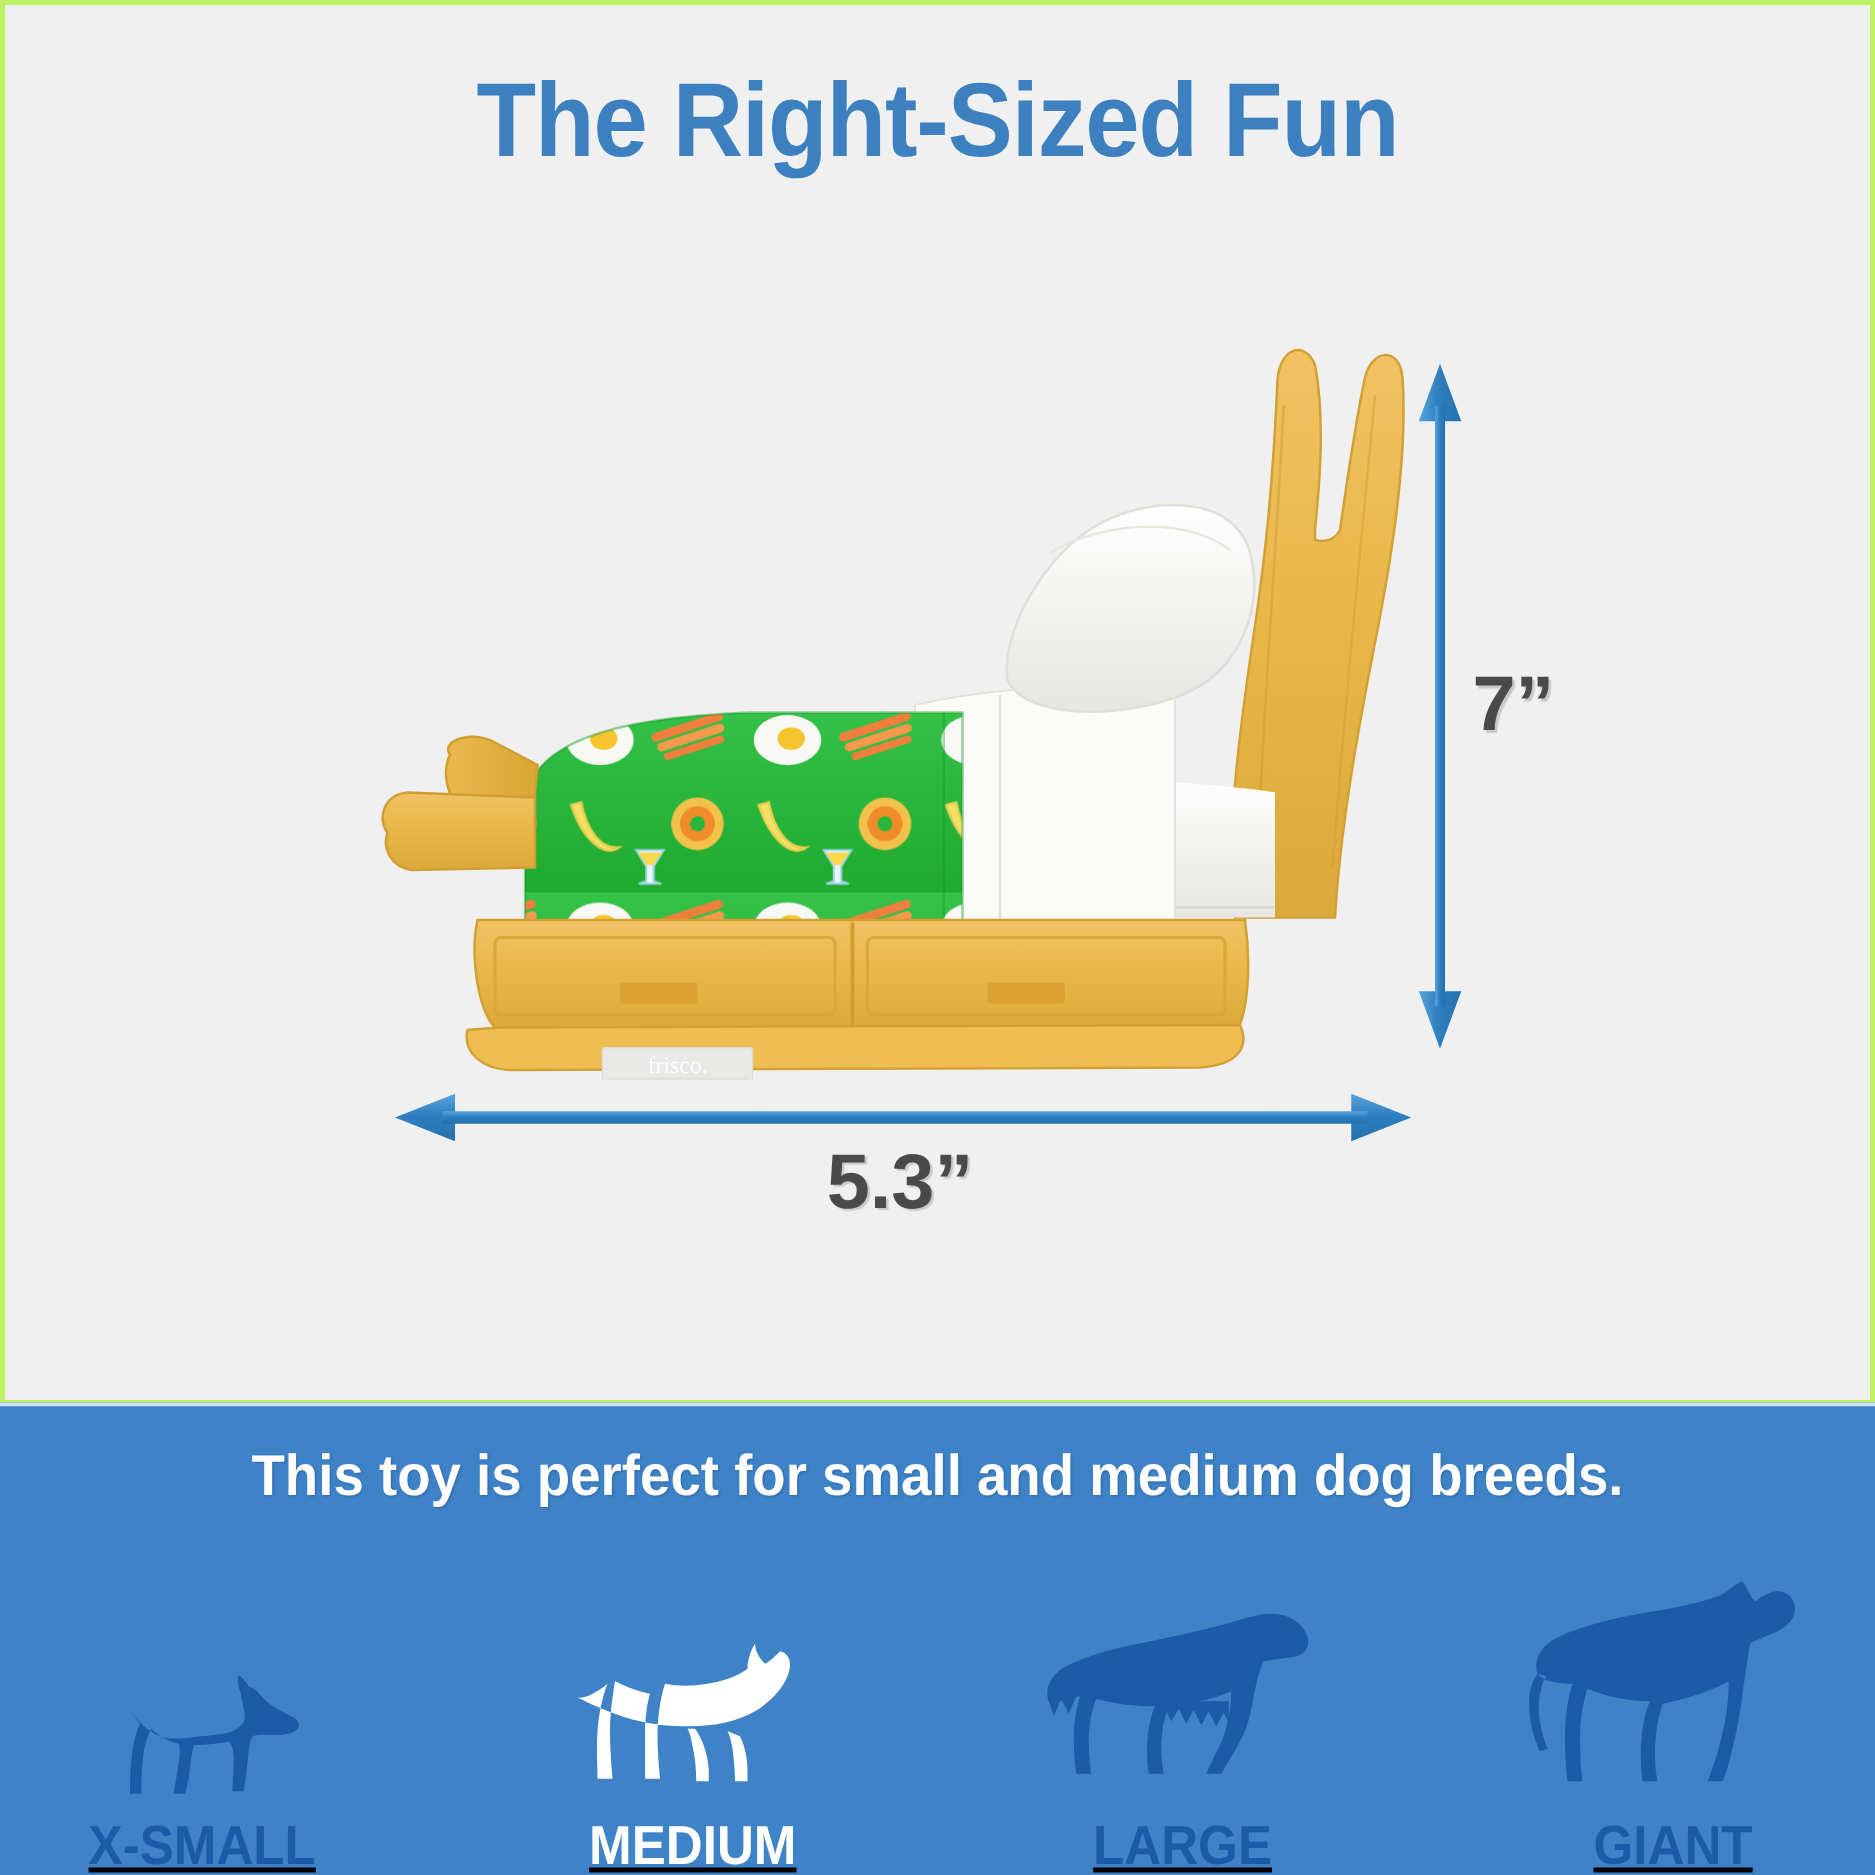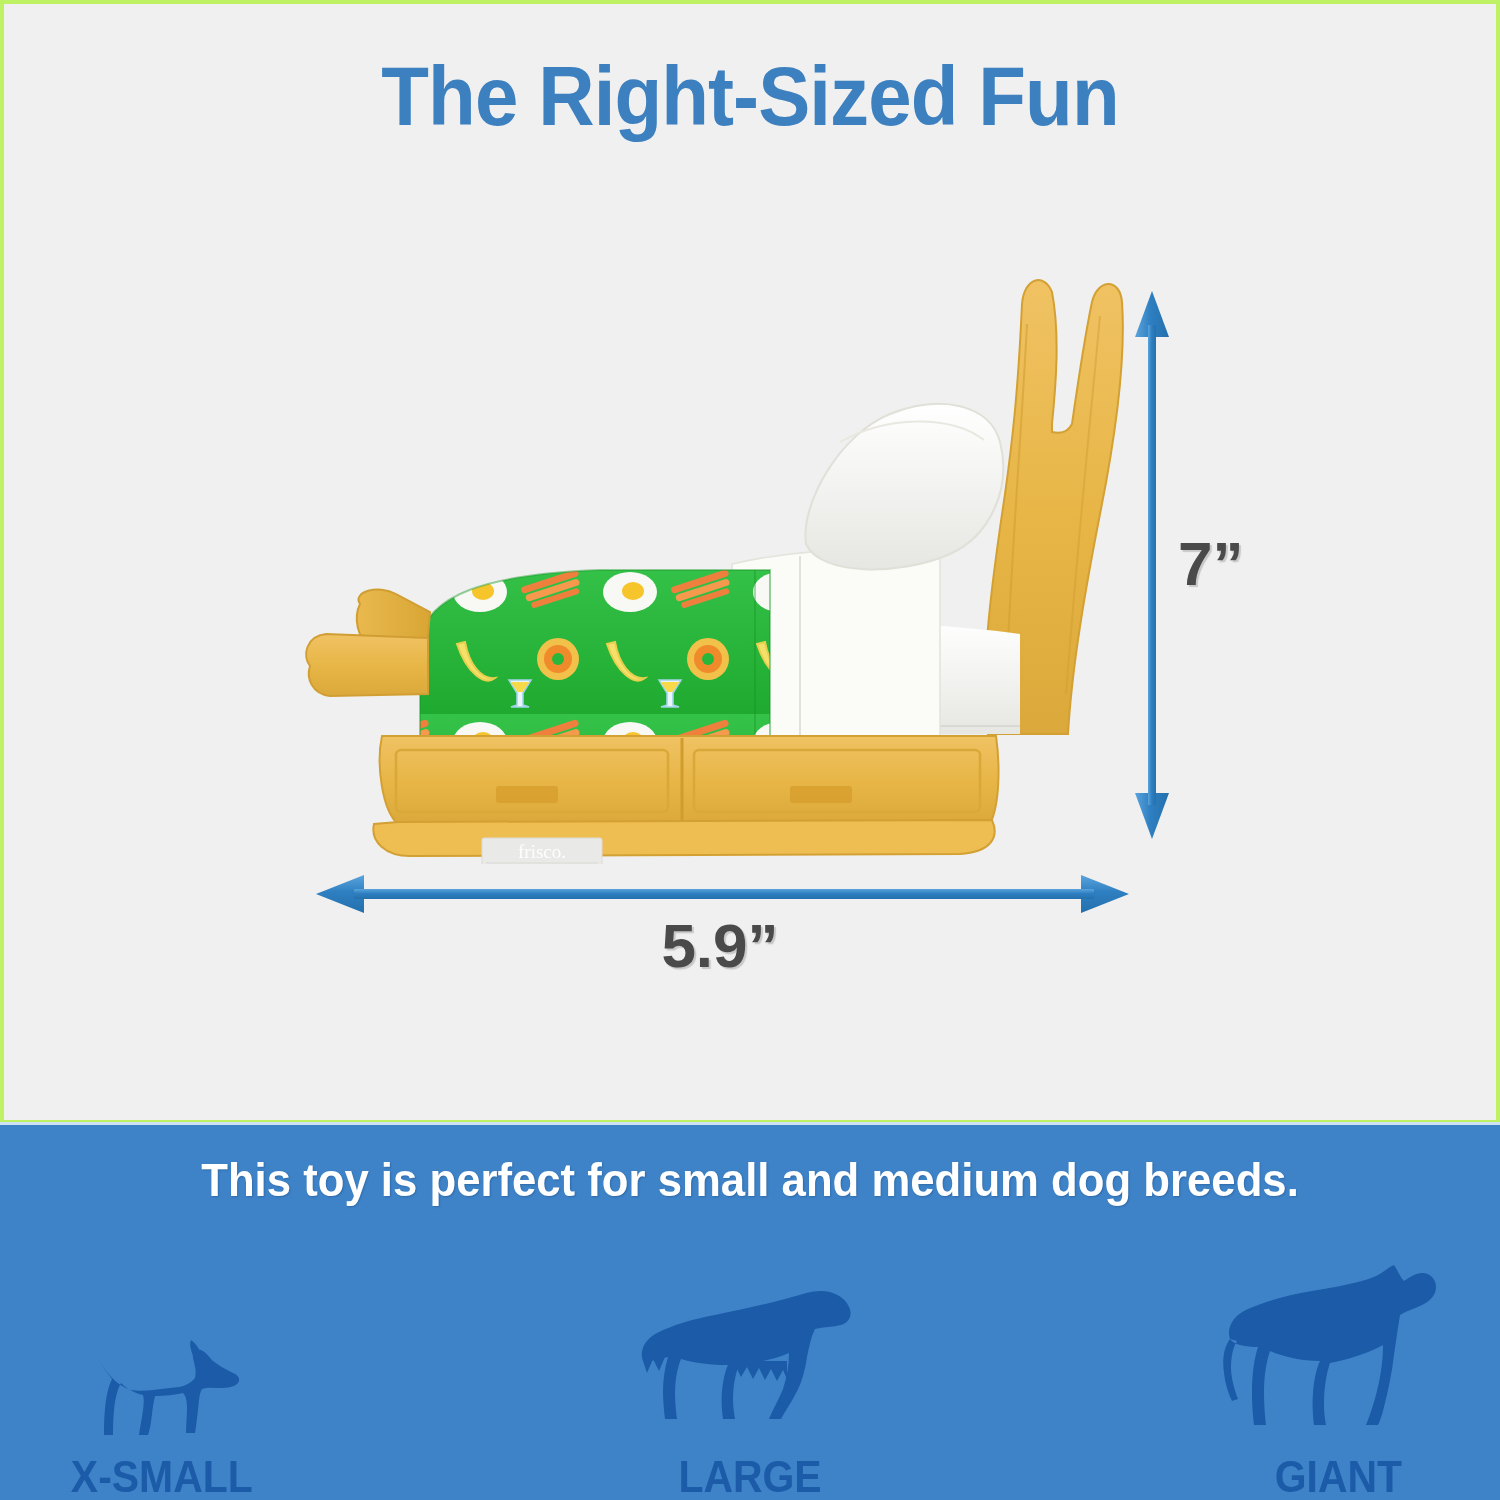--- a/index.html
+++ b/index.html
@@ -81,20 +81,21 @@
     justify-content:space-between;
     padding:0 22px;
     box-sizing:border-box;
   }
   .size-cell{
     width:280px;
     display:flex;
     flex-direction:column;
     align-items:center;
     justify-content:flex-end;
+    text-decoration:underline;
   }
   .size-icon{
     height:175px;
     display:flex;
     align-items:flex-end;
     justify-content:center;
   }
   .size-icon svg{display:block;}
   .size-label{
     margin-top:6px;
@@ -268,21 +269,21 @@
           <stop offset="0%" stop-color="#5ba4dd"></stop>
           <stop offset="45%" stop-color="#2e7fc1"></stop>
           <stop offset="100%" stop-color="#2470ad"></stop>
         </linearGradient>
       </defs>
       <path d="M 6 26 L 54 7 L 54 45 Z" fill="url(#arrH)"></path>
       <path d="M 819 26 L 771 7 L 771 45 Z" fill="url(#arrH)"></path>
       <rect x="44" y="21" width="740" height="10" fill="url(#arrH)"></rect>
     </svg>
   </div>
-  <div class="dim-label dim-label-h">5.9”</div>
+  <div class="dim-label dim-label-h">5.3”</div>
 
   <div class="banner">
 
     <div class="banner-text">This toy is perfect for small and medium dog breeds.</div>
 
     <div class="sizes">
 
       <div class="size-cell inactive">
         <div class="size-icon">
           <svg width="175" height="120" viewBox="0 0 175 120" xmlns="http://www.w3.org/2000/svg">
@@ -299,20 +300,41 @@
               C 60 65, 52 61, 46 55 C 42 62, 40 72, 39 82
               C 38 92, 38 100, 38 107 L 29 107 C 29 99, 29 90, 30 81
               C 31 70, 33 59, 37 51 C 32 45, 27 38, 22 28 Z
               M 118 28 C 116 22, 114 16, 116 12 C 120 15, 124 20, 126 25 Z"></path>
           </svg>
         </div>
         <div class="size-label">X-SMALL</div>
       </div>
 
 
+      <div class="size-cell active">
+        <div class="size-icon">
+          <svg width="200" height="135" viewBox="0 0 200 135" xmlns="http://www.w3.org/2000/svg">
+            <path fill="#ffffff" d="M 8 45 C 22 52, 40 60, 58 64 C 70 67, 84 68, 98 68
+              C 118 68, 136 64, 150 56 C 162 49, 172 38, 176 28
+              C 180 18, 178 10, 170 8 C 166 12, 162 16, 158 18
+              C 154 14, 150 8, 150 2 C 146 8, 144 16, 144 22
+              C 136 28, 124 32, 112 34 C 100 36, 88 36, 78 34
+              C 74 46, 72 62, 72 76 C 72 88, 73 98, 74 110
+              L 62 110 C 62 98, 62 86, 62 76 C 62 64, 63 52, 66 42
+              C 56 40, 46 36, 38 32 C 36 44, 34 58, 34 72
+              C 34 86, 35 98, 36 110 L 24 110 C 24 98, 23 86, 24 72
+              C 25 58, 28 44, 32 34 C 22 42, 14 46, 8 45 Z
+              M 138 76 C 142 84, 144 94, 144 104 C 144 108, 144 110, 144 112
+              L 134 112 C 134 104, 133 94, 132 86 C 131 80, 130 76, 128 72 Z
+              M 102 70 C 108 78, 112 90, 113 102 C 113 106, 113 110, 113 112
+              L 103 112 C 103 102, 102 92, 100 84 C 99 78, 98 73, 96 70 Z"></path>
+          </svg>
+        </div>
+        <div class="size-label">MEDIUM</div>
+      </div>
 
       <div class="size-cell inactive">
         <div class="size-icon">
           <svg width="230" height="165" viewBox="0 0 230 165" xmlns="http://www.w3.org/2000/svg">
             <path fill="#1b5ba8" d="M 8 78 C 4 68, 10 56, 22 50 C 38 42, 58 36, 80 32
               C 104 27, 128 22, 150 16 C 162 13, 174 8, 186 8
               C 198 8, 210 14, 214 24 C 218 32, 214 40, 206 42
               C 198 44, 188 44, 180 46 C 176 54, 174 64, 172 74
               C 170 88, 166 102, 160 112 C 156 120, 150 128, 146 136
               L 134 136 C 138 126, 144 116, 148 106 C 152 94, 154 82, 154 70

